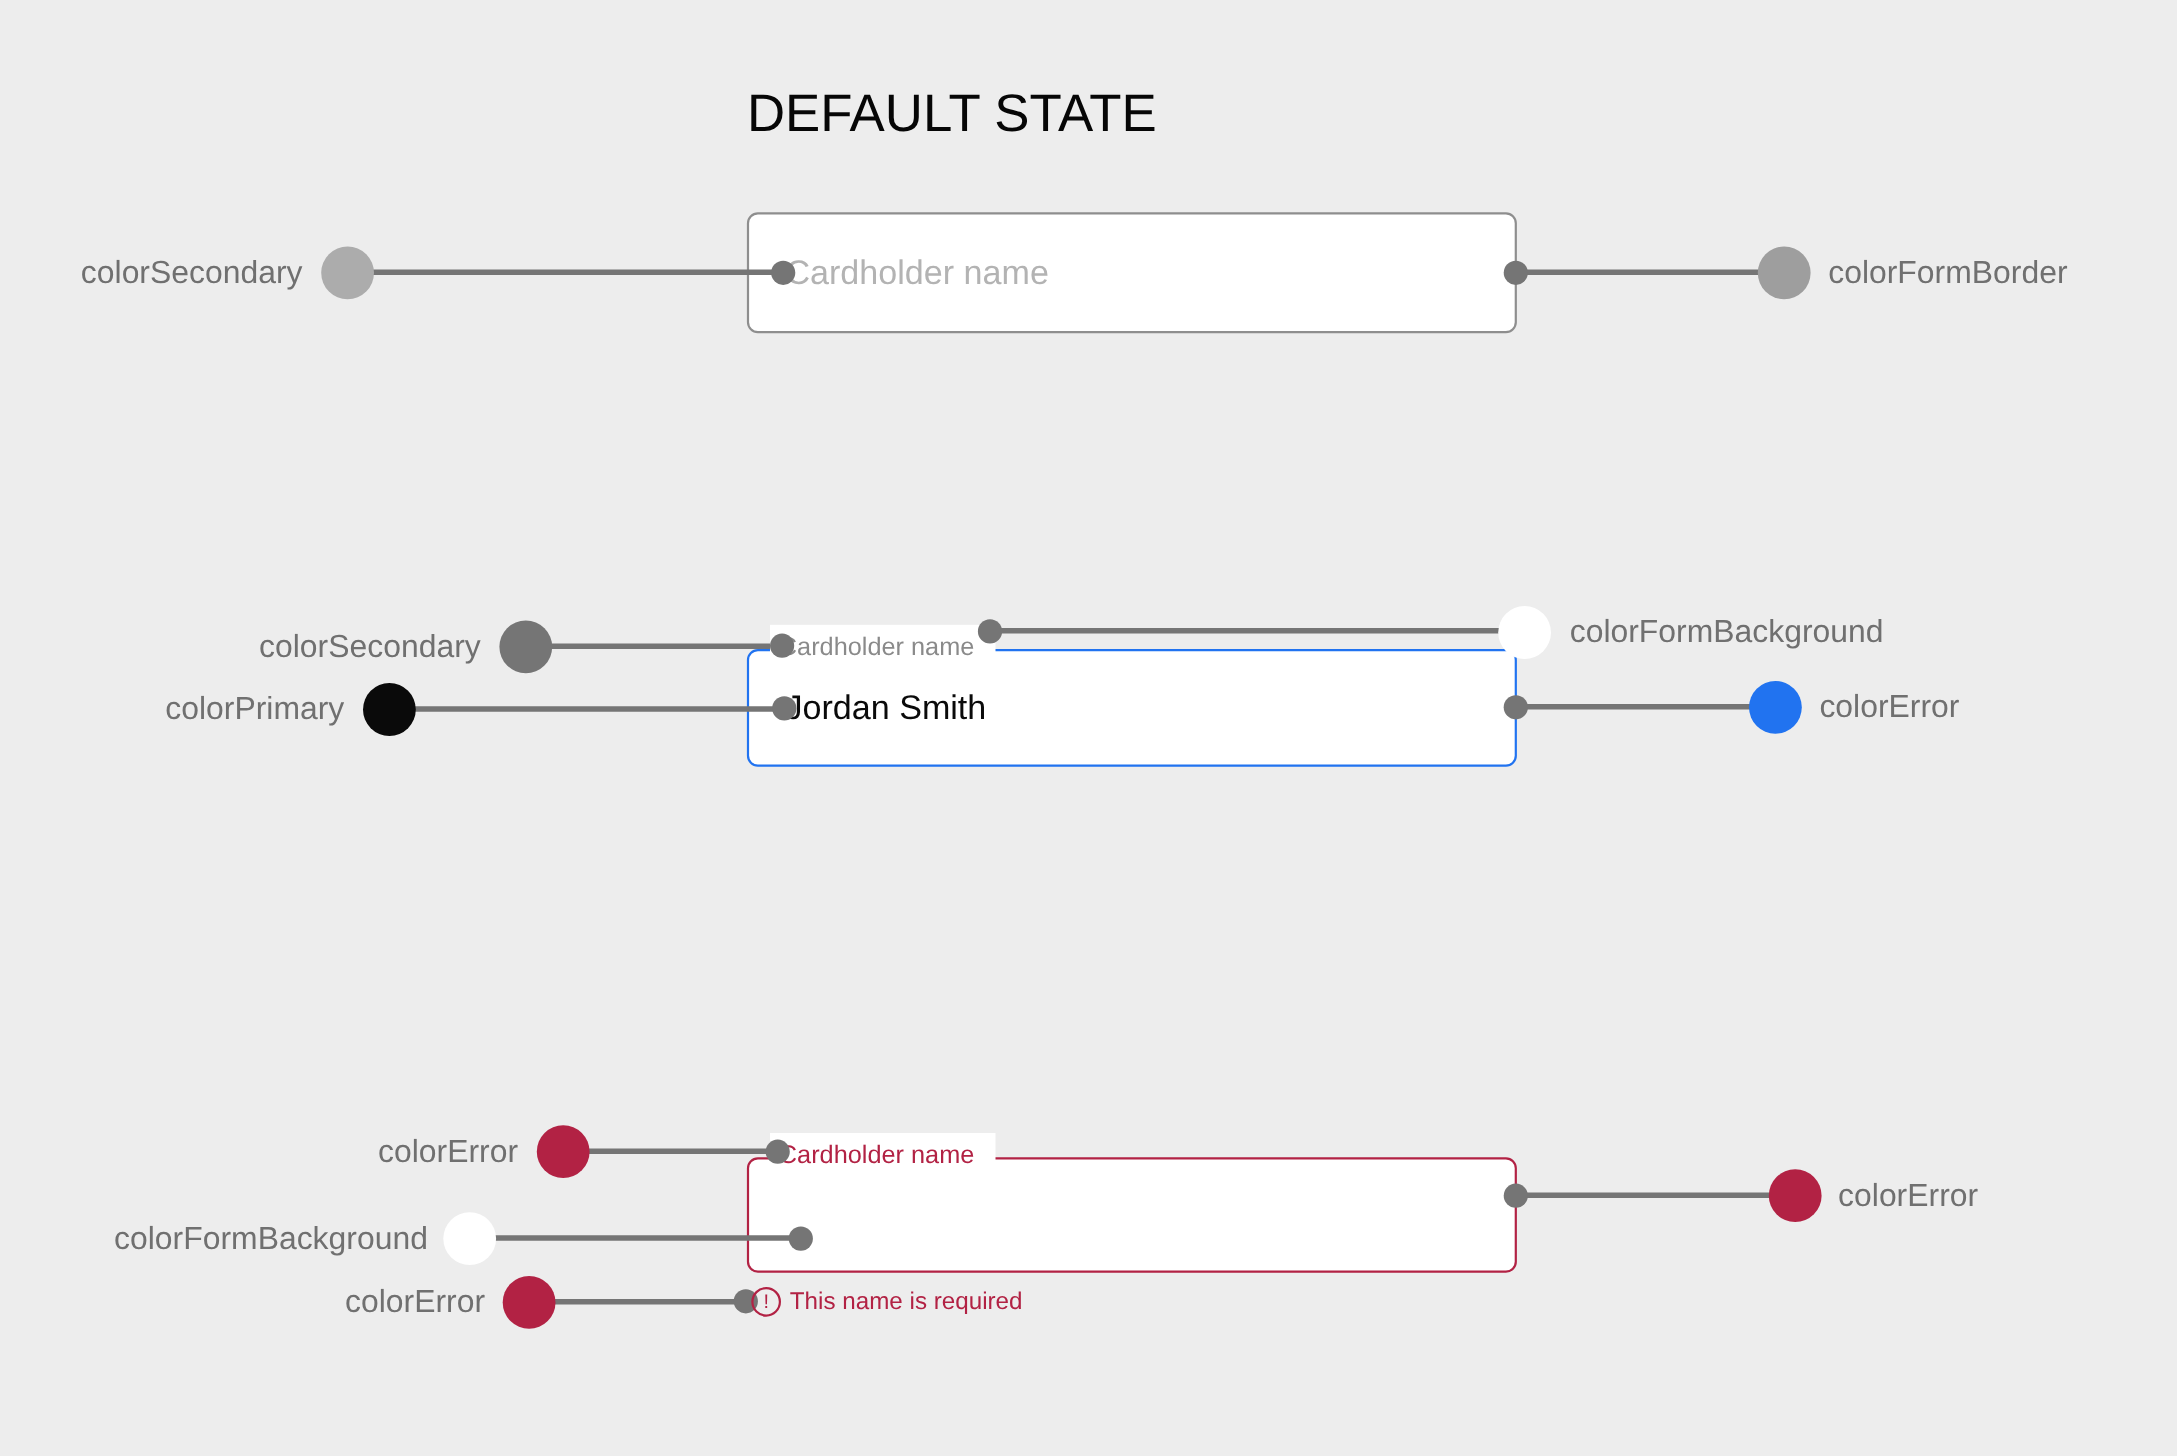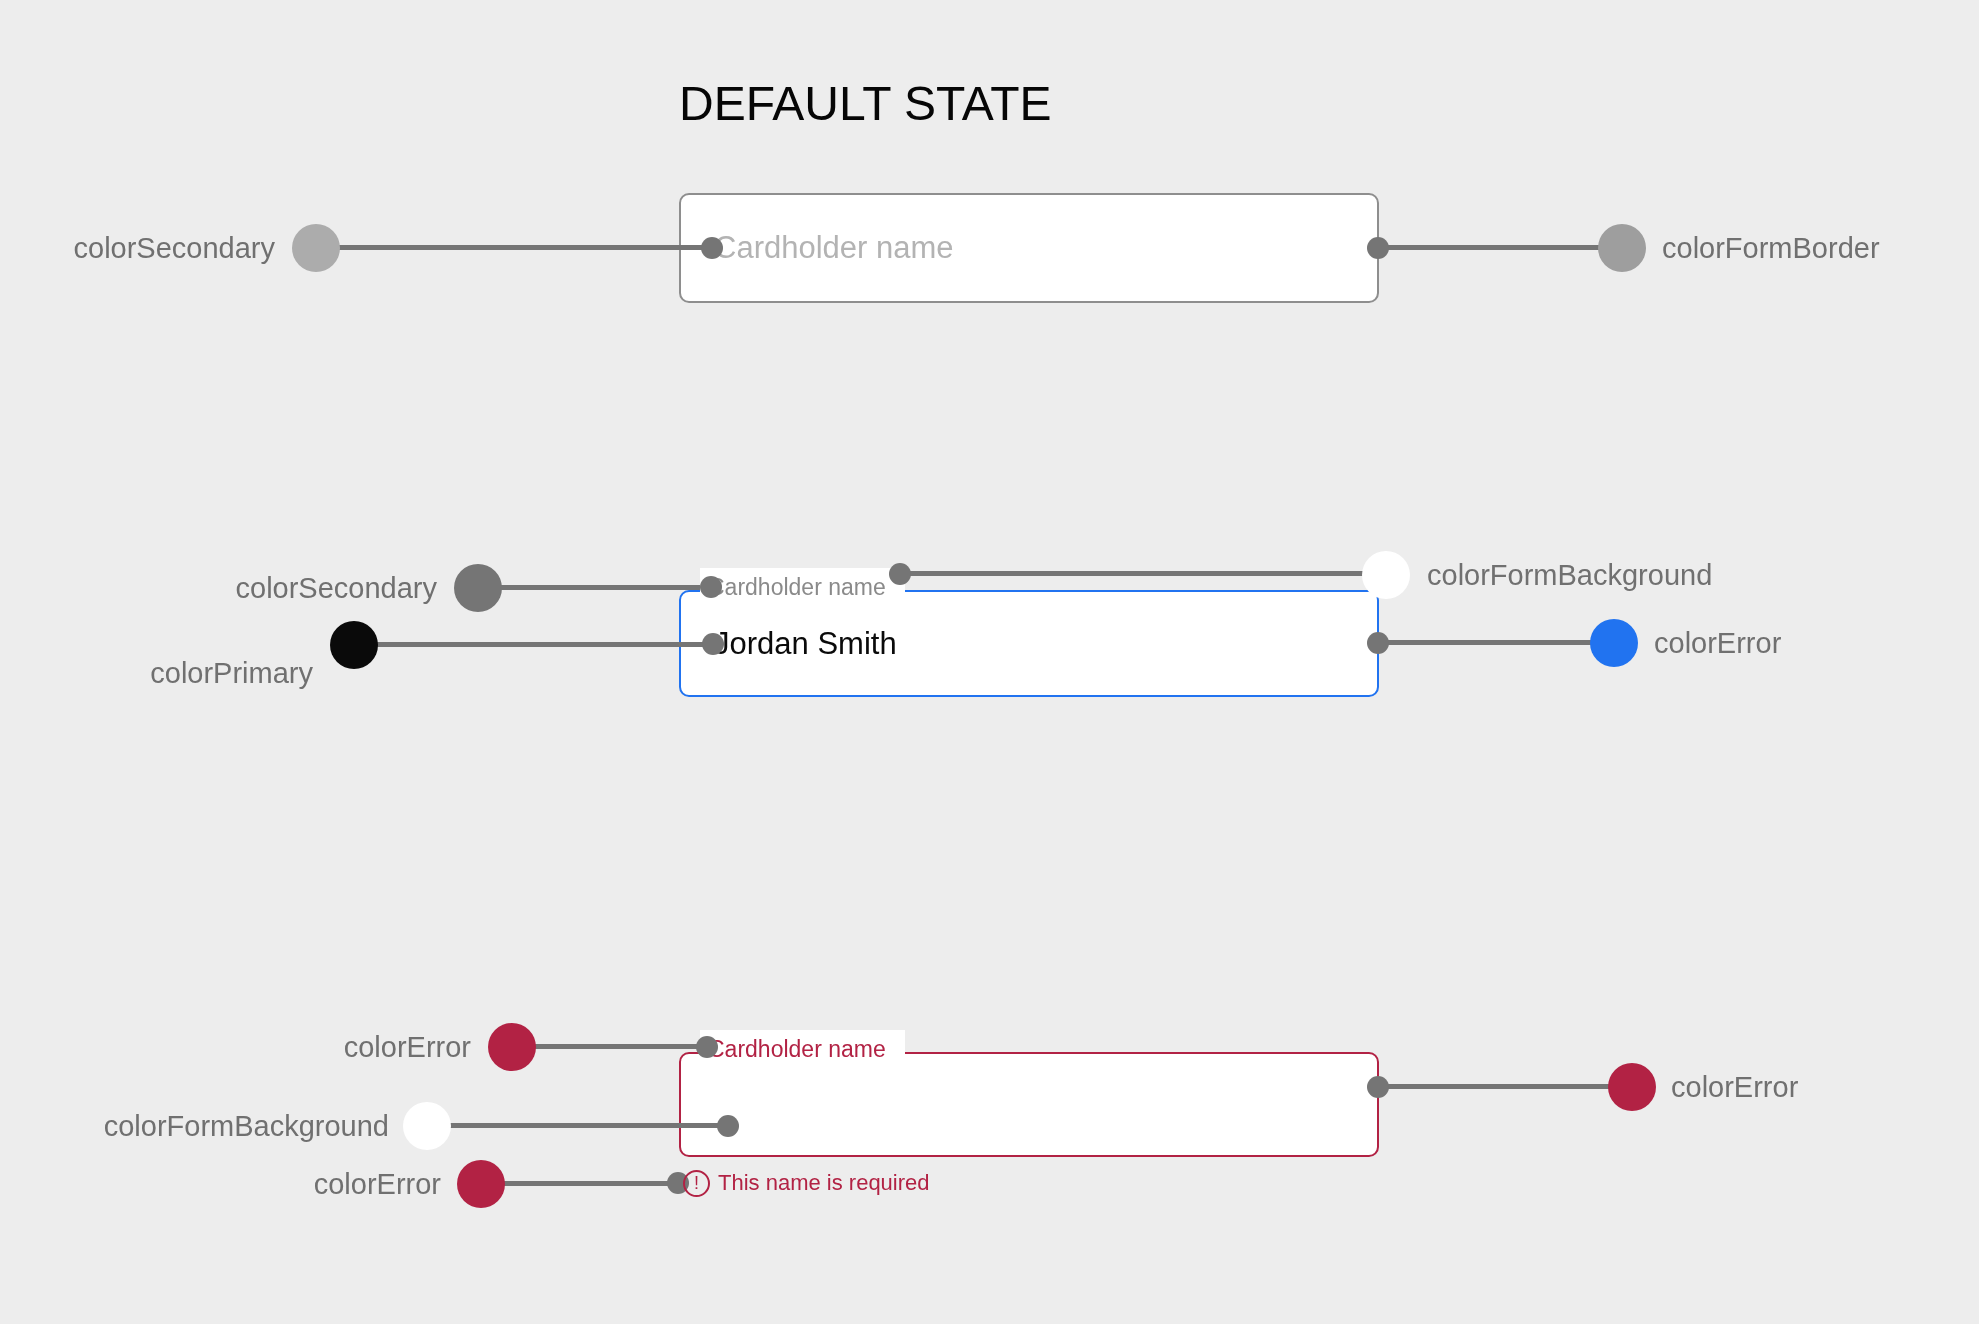--- a/index.html
+++ b/index.html
@@ -153,21 +153,21 @@
 
   <div class="field focus" style="top:590px;height:107px;">
     <input type="text" value="Jordan Smith" style="">
   </div>
   <div class="chip gray" style="left:700px;top:568px;width:205px;">Cardholder name</div>
 
   <div class="callout-label" style="right:1542px;top:570px;">colorSecondary</div>
   <div class="swatch sw-secondary" style="left:454px;top:564px;"></div>
   <div class="dot" style="left:700px;top:576px;"></div>
 
-  <div class="callout-label" style="right:1666px;top:655px;">colorPrimary</div>
+  <div class="callout-label" style="right:1666px;top:627px;">colorPrimary</div>
   <div class="swatch sw-primary" style="left:330px;top:621px;"></div>
   <div class="dot" style="left:702px;top:633px;"></div>
 
   <div class="dot" style="left:889px;top:563px;"></div>
   <div class="swatch sw-formbackground" style="left:1362px;top:551px;"></div>
   <div class="callout-label" style="left:1427px;top:557px;">colorFormBackground</div>
 
   <div class="dot" style="left:1367px;top:632px;"></div>
   <div class="swatch sw-action" style="left:1590px;top:619px;"></div>
   <div class="callout-label" style="left:1654px;top:625px;">colorError</div>

